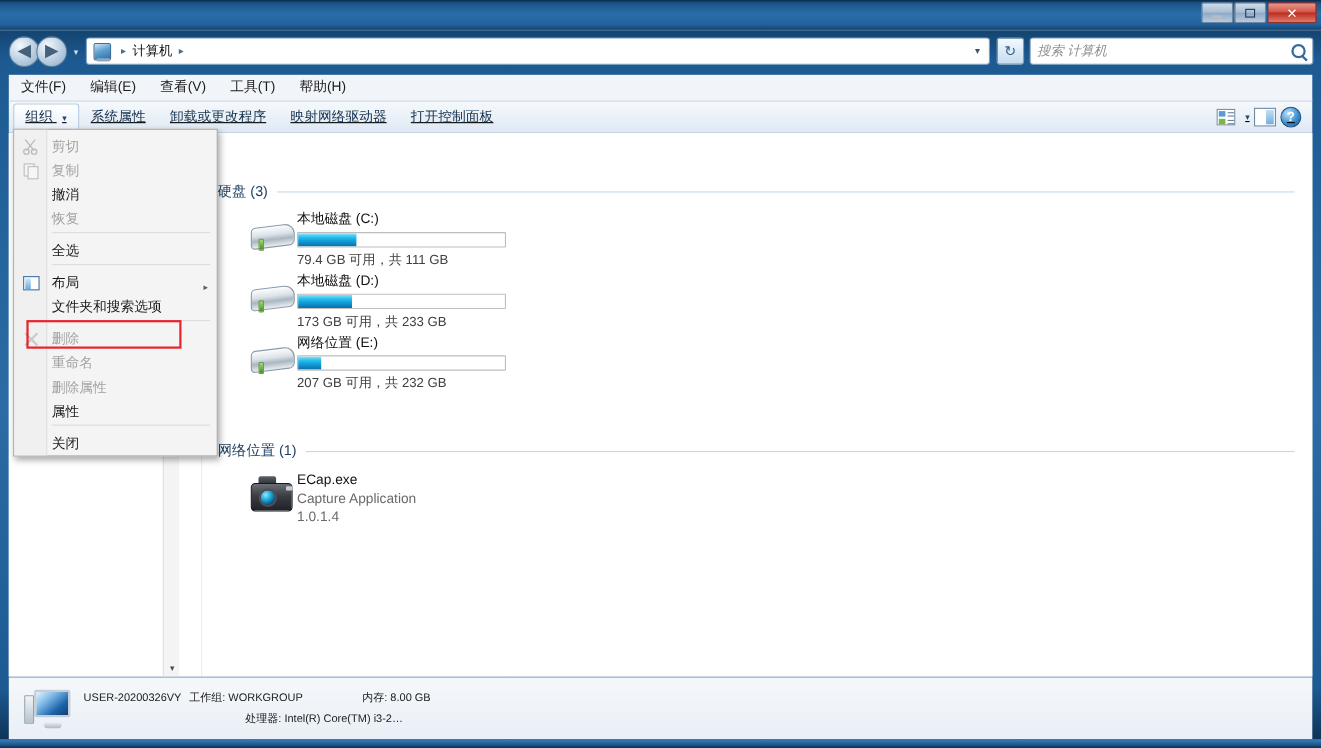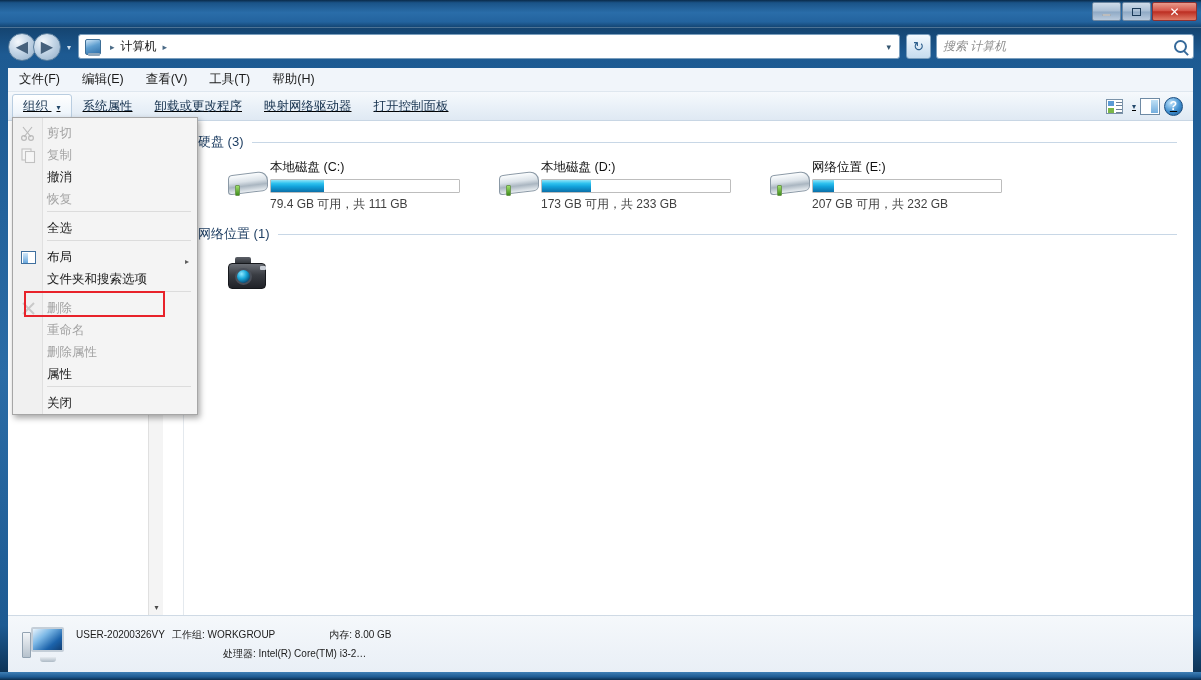--- a/index.html
+++ b/index.html
@@ -198,24 +198,24 @@
   #navdown {
     position: absolute; left: 0; bottom: 0; width: 15px; height: 16px;
     display:flex; align-items:center; justify-content:center;
     font-size: 8px; color: #4a4a4a;
   }
 
   #content { flex: 1; position: relative; background: #fff; overflow: hidden; }
   .grouphdr {
     display:flex; align-items:center; gap: 8px;
     padding: 12px 16px 2px 14px;
-    font-size: 13px; color: #1f3f63;
+    font-size: 13px; color: #1f3f63; margin-top: 32px;
   }
   .grouphdr .line { flex: 1; height: 1px; background: #c8d7e6; }
-  .drives { display: flex; padding: 4px 0 0 42px; gap: 16px; }
+  .drives { display: flex; padding: 4px 0 0 42px; gap: 0; flex-direction: column; }
   .drive { width: 255px; display: flex; align-items: flex-start; }
   .driveico {
     width: 44px; height: 34px; flex: none; margin-top: 10px; position: relative;
   }
   .driveico .body {
     position: absolute; left: 2px; top: 6px; width: 40px; height: 20px;
     background: linear-gradient(180deg,#fbfdfe 0%,#dbe2e8 40%,#aab6c1 65%,#e9eef2 100%);
     border: 1px solid #8b99a6;
     border-radius: 4px 10px 5px 4px;
     transform: skewY(-7deg);
@@ -530,20 +530,25 @@
         <span>网络位置 (1)</span>
         <span class="line"></span>
       </div>
 
       <div class="netitem">
         <span class="camico">
           <span class="ctop"></span>
             <span class="cbody"></span>
             <span class="lens"></span>
             <span class="flash"></span>
+        </span>
+        <span class="nettxt">
+          <div class="netname">ECap.exe</div>
+          <div class="netsub">Capture Application</div>
+          <div class="netsub">1.0.1.4</div>
         </span>
       </div>
 
     </div>
   </div>
 
   <div id="details">
     <span class="monico">
       <span class="m-twr"></span>
         <span class="m-scr"></span>

